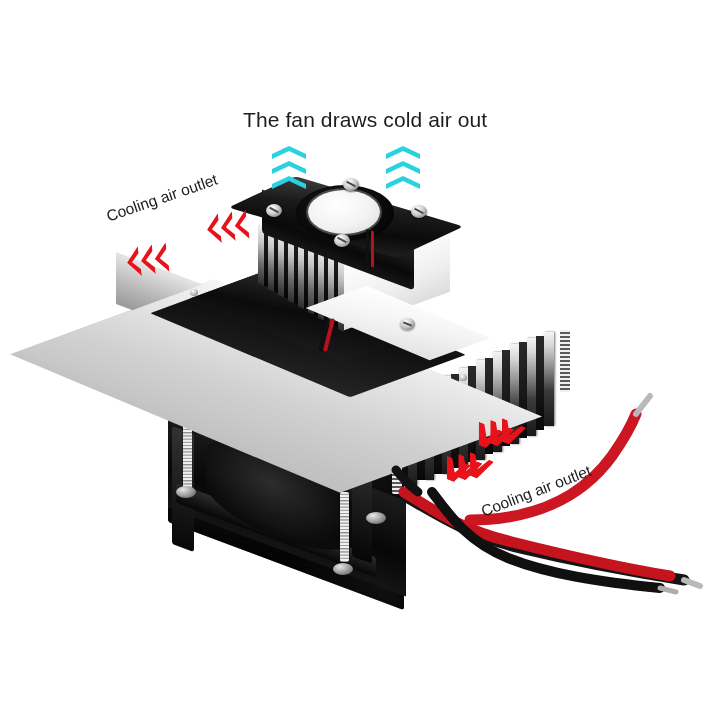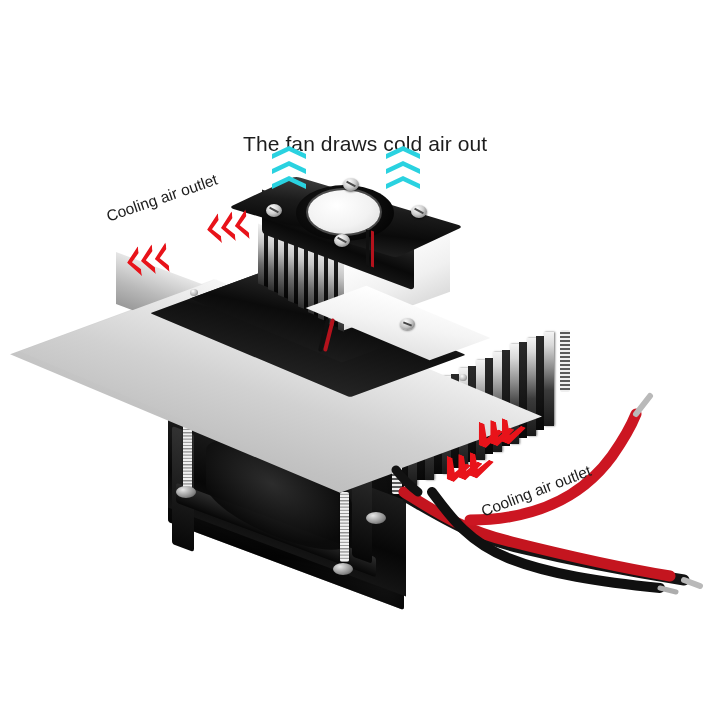--- a/index.html
+++ b/index.html
@@ -22,21 +22,20 @@
   
   .title-text {
     position: absolute;
     left: 243px;
     top: 108px;
     font-size: 21px;
     font-weight: 400;
     color: #1d1d1d;
     letter-spacing: 0.1px;
     white-space: nowrap;
-    margin-top: 24px;
   }
   .label-rot {
     position: absolute;
     font-size: 15.5px;
     color: #1b1b1b;
     white-space: nowrap;
     font-weight: 400;
   }
   #label-left {
     left: 107px;

